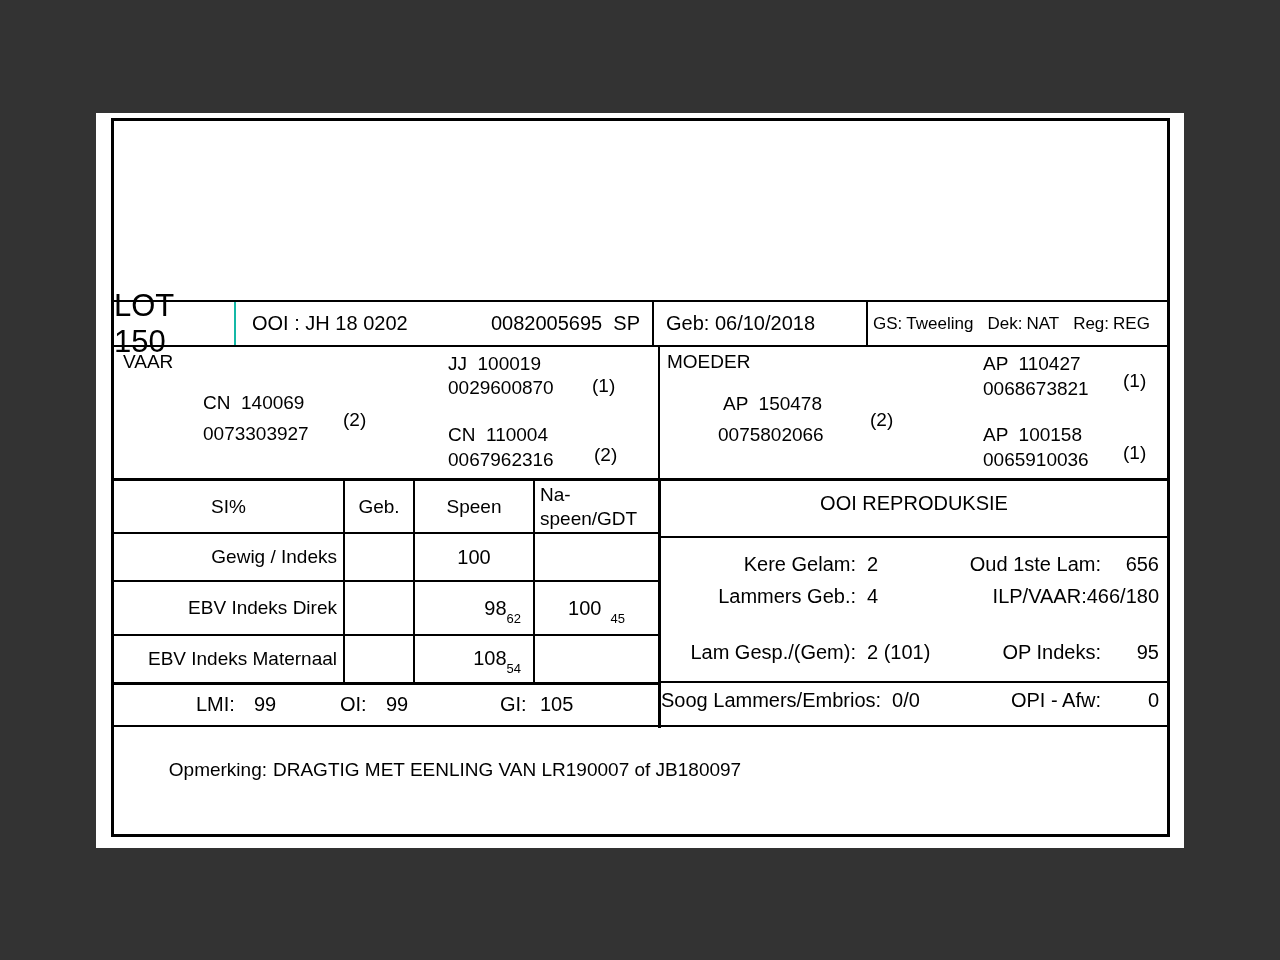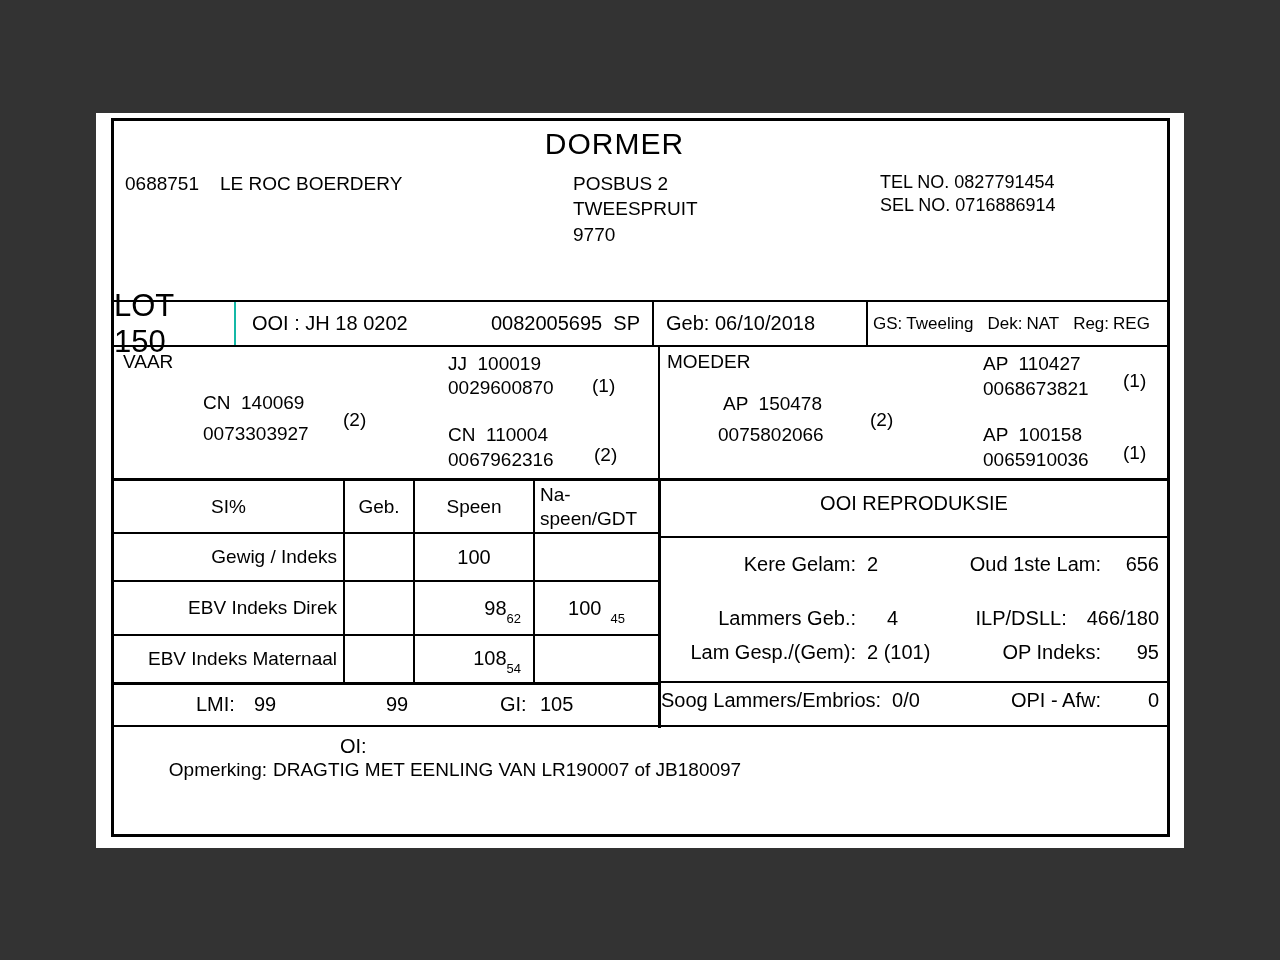--- a/index.html
+++ b/index.html
@@ -52,51 +52,41 @@
   .naspeen-val .sub{margin-left:9px;}
 
   .lmi-row{position:absolute;left:0;top:202px;width:544px;height:45px;font-size:20px;}
   .lmi-row span{position:absolute;top:10px;}
 
   .repro{position:absolute;left:547px;top:0;right:0;height:100%;}
   .repro-title{position:absolute;left:0;top:11px;width:100%;text-align:center;font-size:20px;}
   .repro-sep1{position:absolute;left:0;top:55px;width:100%;height:2px;background:#000;}
   .repro-sep2{position:absolute;left:0;top:200px;width:100%;height:2px;background:#000;}
   .repro-row{position:absolute;left:0;width:100%;height:26px;display:flex;align-items:center;font-size:20px;box-sizing:border-box;padding-right:8px;}
-  .rr-a{top:70px;} .rr-b{top:124px;gap:20px;} .rr-c{top:158px;} .rr-d{top:206px;}
+  .rr-a{top:70px;} .rr-b{top:102px;} .rr-c{top:158px;} .rr-d{top:206px;}
   .rl1{min-width:195px;text-align:right;white-space:nowrap;}
   .rv1{flex:1;text-align:left;padding-left:11px;white-space:nowrap;}
   .rl2{text-align:right;white-space:nowrap;}
   .rv2{min-width:58px;text-align:right;white-space:nowrap;}
 
   
   .sec-opm{position:absolute;left:0;top:604px;width:100%;height:109px;border-top:2px solid #000;box-sizing:border-box;font-size:19px;}
   .opm-line{position:absolute;left:2px;top:10px;white-space:pre;}
   .opm-line .lbl{margin-right:6px;}
 
   
   .red-note{position:absolute;left:66px;top:731px;font-size:19px;font-weight:bold;color:#cc0000;white-space:nowrap;}
 </style>
 </head>
 <body>
 
 <div class="stage">
   <div class="page">
     <div class="card">
 
-      <div class="sec-header">
-        <div class="breed-title">DORMER</div>
-        <span class="abs hdr-txt" style="left:11px;top:52px;">0688751</span>
-        <span class="abs hdr-txt" style="left:106px;top:52px;">LE ROC BOERDERY</span>
-        <span class="abs hdr-txt" style="left:459px;top:52px;">POSBUS 2</span>
-        <span class="abs hdr-txt" style="left:459px;top:77px;">TWEESPRUIT</span>
-        <span class="abs hdr-txt" style="left:459px;top:103px;">9770</span>
-        <span class="abs hdr-sm" style="left:766px;top:51px;">TEL NO. 0827791454</span>
-        <span class="abs hdr-sm" style="left:766px;top:74px;">SEL NO. 0716886914</span>
-      </div>
 
       <div class="sec-lot">
         <div class="lot-cell lc1">LOT 150</div>
         <div class="lot-cell lc2">
           <span class="pre"><span>OOI :</span> <span>JH 18 0202</span></span>
           <span class="pre">0082005695  SP</span>
         </div>
         <div class="lot-cell lc3">
           <span class="pre"><span>Geb:</span> <span>06/10/2018</span></span>
         </div>
@@ -173,39 +163,39 @@
             <td></td>
             <td class="cell-rightnum"><span class="num">108</span><span class="sub">54</span></td>
             <td></td>
           </tr>
         </tbody>
           </table>
 
         <div class="lmi-row">
           <span style="left:82px;">LMI:</span>
           <span style="left:140px;">99</span>
-          <span style="left:226px;margin-top:42px;">OI:</span>
+          <span style="left:226px;">OI:</span>
           <span style="left:272px;">99</span>
           <span style="left:386px;">GI:</span>
           <span style="left:426px;">105</span>
         </div>
 
         <div class="repro">
           <div class="repro-title">OOI REPRODUKSIE</div>
           <div class="repro-sep1"></div>
           <div class="repro-row rr-a">
             <span class="rl1">Kere Gelam:</span>
             <span class="rv1">2</span>
             <span class="rl2">Oud 1ste Lam:</span>
             <span class="rv2">656</span>
           </div>
           <div class="repro-row rr-b">
             <span class="rl1">Lammers Geb.:</span>
             <span class="rv1">4</span>
-            <span class="rl2">ILP/DSLL:</span>
+            <span class="rl2">ILP/VAAR:</span>
             <span class="rv2">466/180</span>
           </div>
           <div class="repro-row rr-c">
             <span class="rl1">Lam Gesp./(Gem):</span>
             <span class="rv1">2 (101)</span>
             <span class="rl2">OP Indeks:</span>
             <span class="rv2">95</span>
           </div>
           <div class="repro-sep2"></div>
           <div class="repro-row rr-d">

